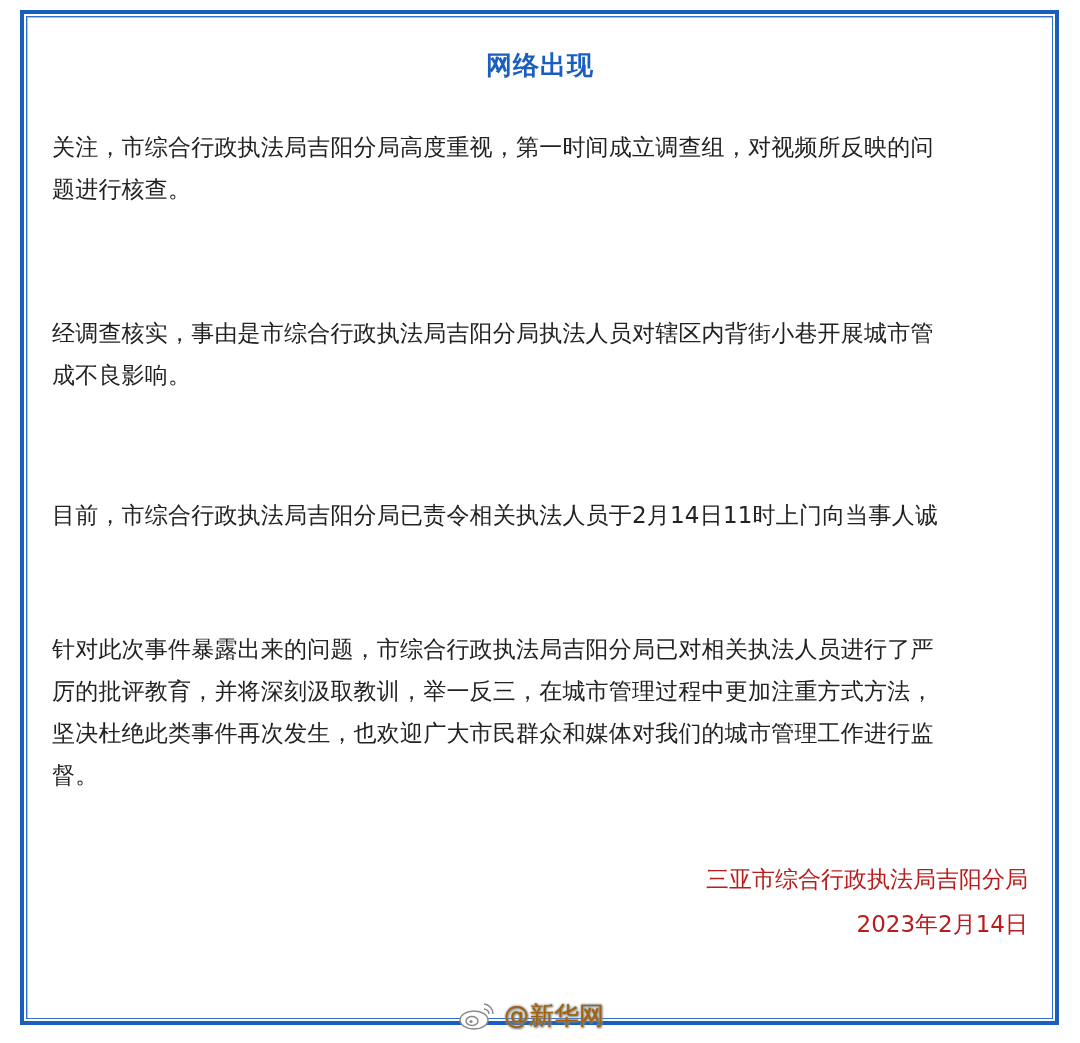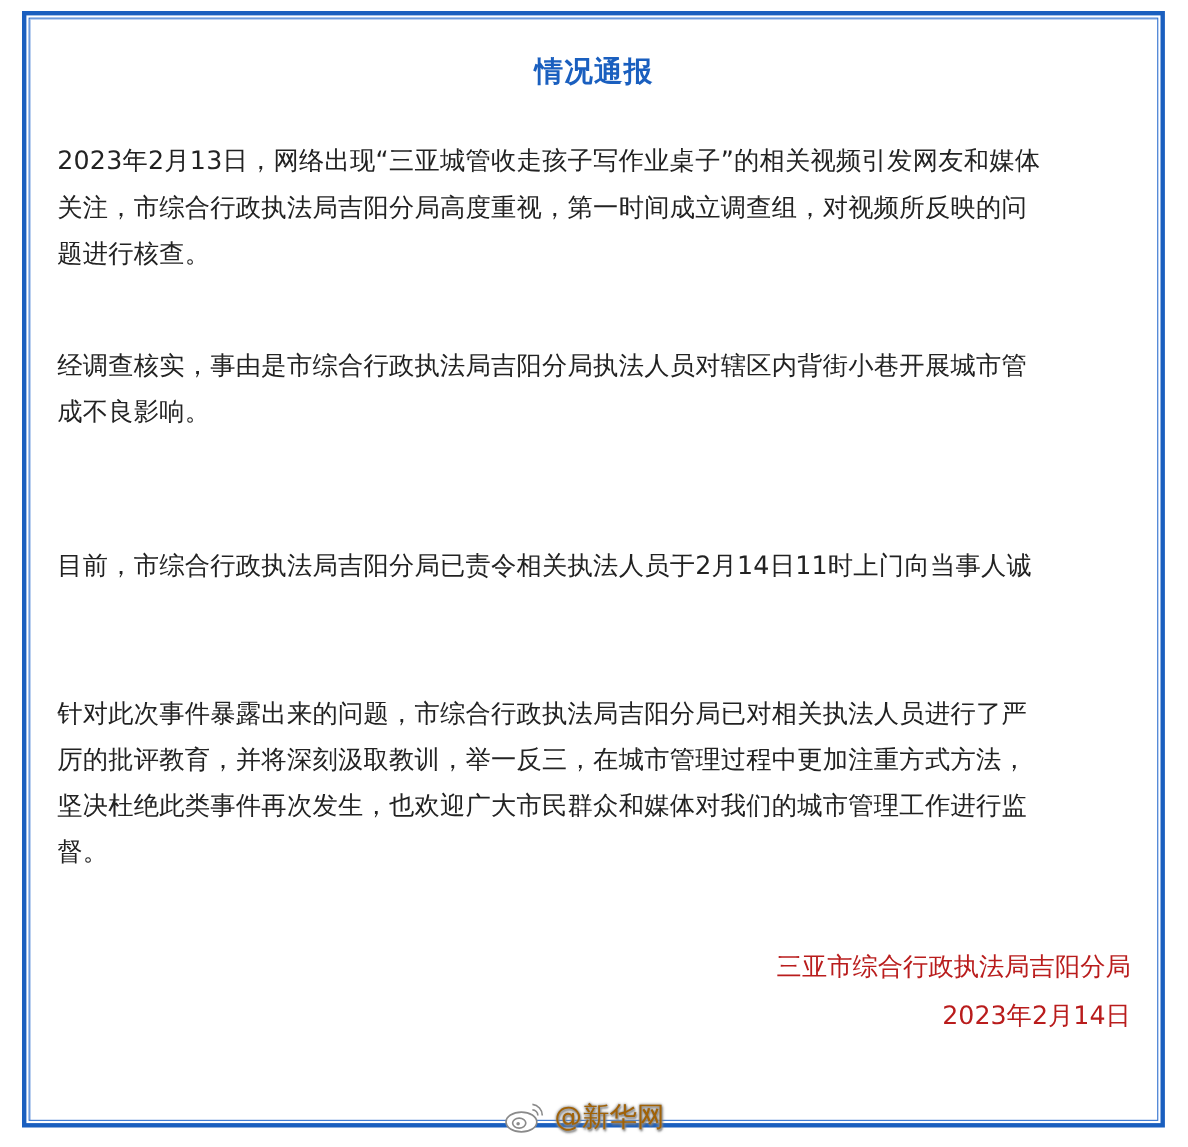--- a/index.html
+++ b/index.html
@@ -35,24 +35,23 @@
     text-shadow: 0 0 2px #888, 0 0 3px #999, 1px 1px 2px #777;
   }
   .weibo-icon { width: 40px; height: 34px; }
 </style>
 </head>
 <body>
 
 <div class="frame-outer"></div>
 <div class="frame-inner"></div>
 
-<div class="title">情况通报</div>
+<div class="title">网络出现</div>
 
 <div class="para" style="top:126px;">
-  <span class="line">2023年2月13日，网络出现“三亚城管收走孩子写作业桌子”的相关视频引发网友和媒体</span>
   <span class="line">关注，市综合行政执法局吉阳分局高度重视，第一时间成立调查组，对视频所反映的问</span>
   <span class="line">题进行核查。</span>
 </div>
 
 <div class="para" style="top:312px;">
   <span class="line">经调查核实，事由是市综合行政执法局吉阳分局执法人员对辖区内背街小巷开展城市管</span>
   <span class="line">成不良影响。</span>
 </div>
 
 <div class="para" style="top:494px;">

